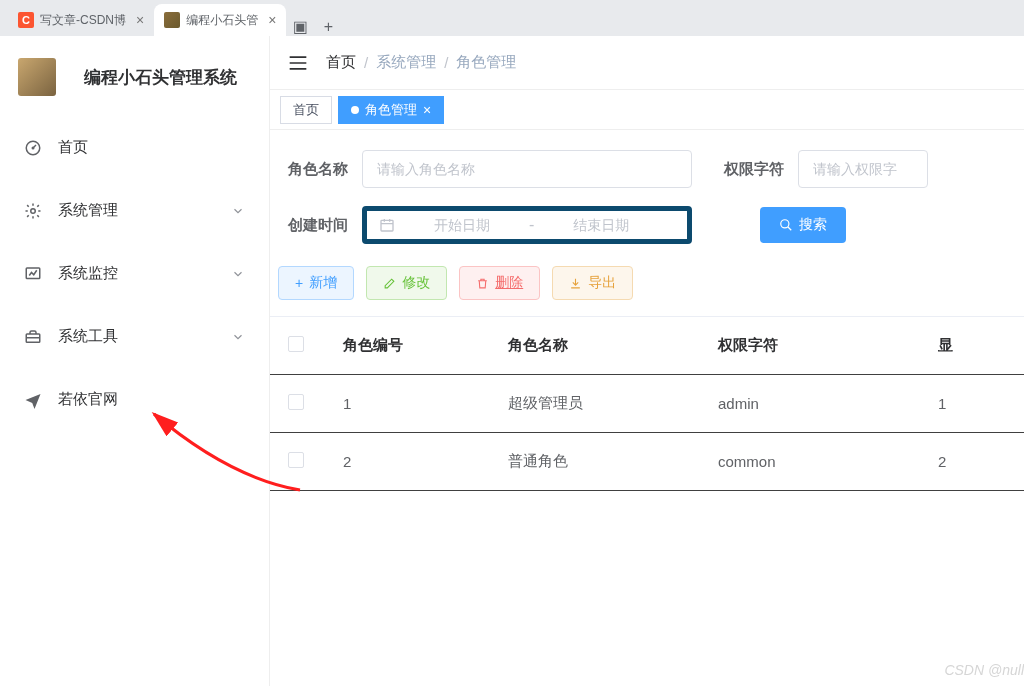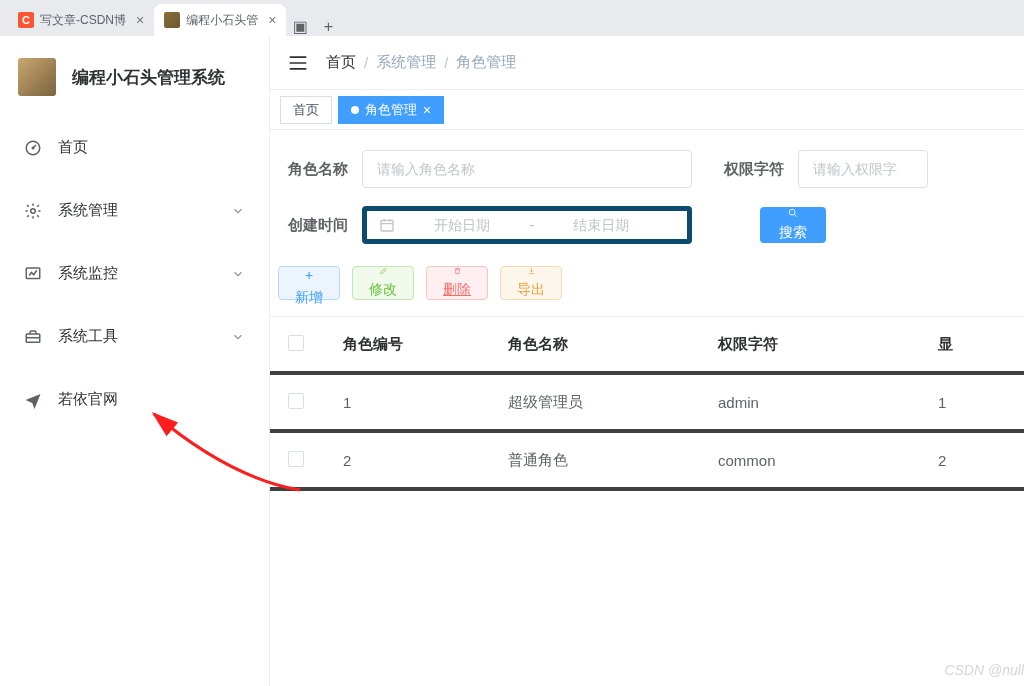--- a/index.html
+++ b/index.html
@@ -11,21 +11,21 @@
 .btab.active { background: #fff; }
 .btab-icon { width: 16px; height: 16px; display: inline-flex; align-items: center; justify-content: center; font-size: 11px; font-weight: bold; }
 .btab-icon.c { background: #fc5531; color: #fff; border-radius: 2px; }
 .btab-icon.r { background: linear-gradient(135deg,#8a6d3b,#6b5a2e); color: #fff; border-radius: 2px; font-size: 9px; }
 .btab-close { color: #777; font-size: 14px; margin-left: 4px; }
 .btab-new { width: 28px; text-align: center; color: #5f6368; }
 
 
 .app { display: flex; height: 650px; }
 .sidebar { width: 270px; background: #fff; border-right: 1px solid #eee; padding-top: 12px; }
-.logo-row { display: flex; align-items: center; padding: 10px 18px 20px; gap: 16px; }
+.logo-row { display: flex; align-items: center; padding: 10px 18px 20px; gap: 28px; }
 .logo-img { width: 38px; height: 38px; background: linear-gradient(135deg,#c9a76f,#7a6340); border-radius: 3px; }
 .logo-text { font-weight: bold; font-size: 17px; color: #303133; }
 .nav-item { display: flex; align-items: center; padding: 22px 24px; font-size: 15px; color: #303133; justify-content: space-between; cursor: pointer; }
 .nav-left { display: flex; align-items: center; gap: 16px; }
 .nav-icon { width: 18px; height: 18px; color: #606266; }
 
 
 .main { flex: 1; display: flex; flex-direction: column; }
 .topbar { height: 54px; display: flex; align-items: center; padding: 0 18px; gap: 18px; border-bottom: 1px solid #eee; }
 .hamburger { width: 20px; height: 16px; }
@@ -42,33 +42,33 @@
 .content { padding: 20px 0 0 0; }
 .form-row { display: flex; align-items: center; gap: 14px; padding: 0 0 18px 0; margin-left: 8px; }
 .form-label { font-size: 15px; color: #606266; font-weight: 600; width: 70px; text-align: right; }
 .input { height: 38px; border: 1px solid #dcdfe6; border-radius: 4px; padding: 0 14px; font-size: 14px; color: #606266; outline: none; }
 .input::placeholder { color: #c0c4cc; }
 .input.w1 { width: 330px; }
 .input.w2 { width: 130px; }
 .date-wrap { height: 38px; border: 5px solid #0c4a6e; border-radius: 4px; display: flex; align-items: center; padding: 0 12px; gap: 12px; color: #c0c4cc; width: 330px; }
 .date-wrap input { border: none; outline: none; text-align: center; font-size: 14px; color: #606266; width: 110px; }
 .date-wrap input::placeholder { color: #c0c4cc; }
-.btn { height: 36px; padding: 0 18px; border-radius: 4px; font-size: 14px; display: inline-flex; align-items: center; gap: 6px; cursor: pointer; border: 1px solid transparent; flex-direction: column; }
+.btn { height: 36px; padding: 0 18px; border-radius: 4px; font-size: 14px; display: inline-flex; align-items: center; gap: 6px; cursor: pointer; border: 1px solid transparent; }
 .btn.primary { background: #409eff; color: #fff; }
 .btn.plain { background: #fff; color: #606266; border-color: #dcdfe6; }
 
 .action-row { display: flex; gap: 12px; padding: 4px 0 16px 8px; }
 .btn.sm { height: 34px; padding: 0 16px; font-size: 14px; }
 .btn.add { background: #ecf5ff; color: #409eff; border-color: #b3d8ff; }
 .btn.edit { background: #f0f9eb; color: #67c23a; border-color: #c2e7b0; }
 .btn.del { background: #fef0f0; color: #f56c6c; border-color: #fbc4c4; text-decoration: underline; }
 .btn.exp { background: #fdf6ec; color: #e6a23c; border-color: #f5dab1; justify-content: space-between; }
 
 .table { width: 100%; border-top: 1px solid #ebeef5; }
-.tr { display: flex; align-items: center; height: 58px; border-bottom: 4px solid #404040; font-size: 15px; color: #606266; padding-left: 18px; }
+.tr { display: flex; align-items: center; height: 58px; border-bottom: 1px solid #404040; font-size: 15px; color: #606266; padding-left: 18px; }
 .tr.head { font-weight: 600; color: #303133; }
 .th-cb, .td-cb { width: 55px; }
 .col-id { width: 165px; }
 .col-name { width: 210px; }
 .col-perm { width: 220px; }
 .col-show { width: 60px; }
 .cb { width: 16px; height: 16px; border: 1px solid #dcdfe6; border-radius: 2px; display: inline-block; }
 
 
 .arrow { position: absolute; left: 140px; top: 400px; pointer-events: none; }

